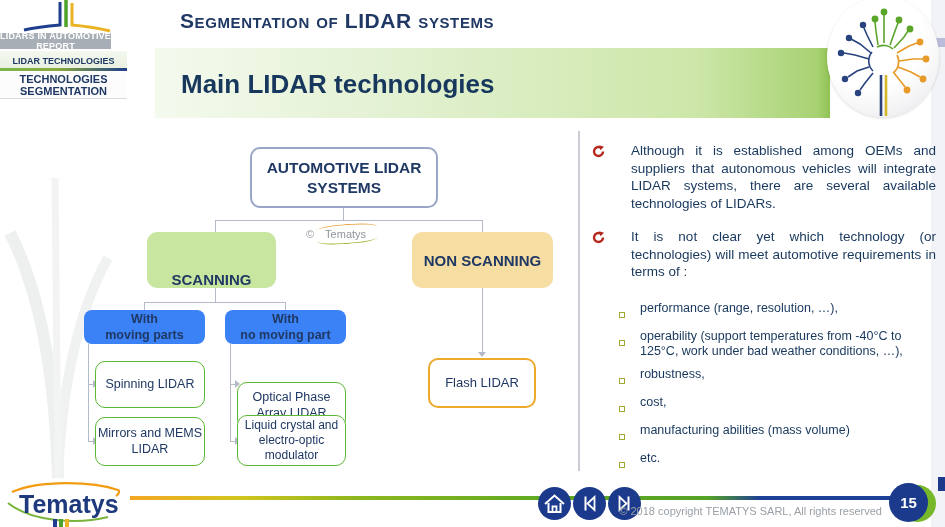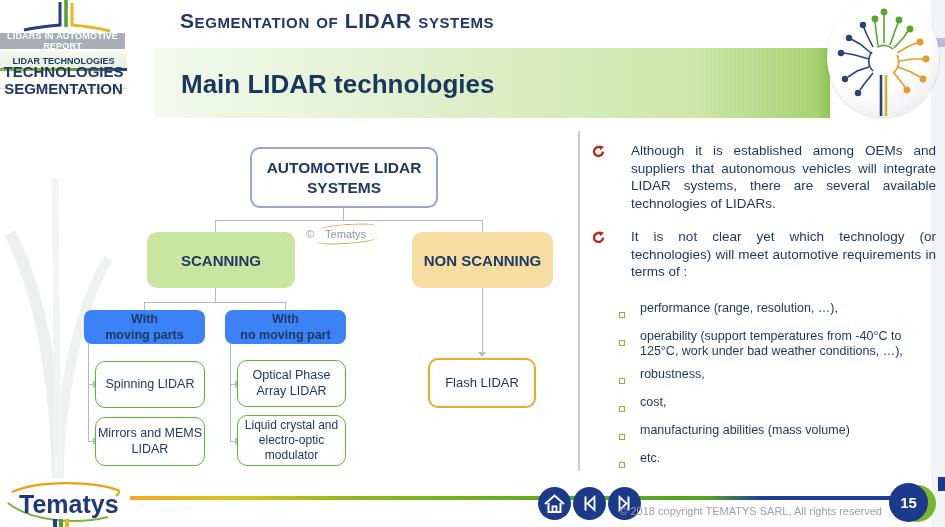--- a/index.html
+++ b/index.html
@@ -18,51 +18,51 @@
 
   
   .title-band { position:absolute; left:155px; top:48px; width:675px; height:70px;
     background:linear-gradient(90deg,#f4faee 0%,#e3f1d2 35%,#cde7a9 80%,#a8d273 98%,#8fc254 100%); }
   .slide-title { position:absolute; left:181px; top:69px; font-size:26px; font-weight:600; color:#17375d; }
 
   
   .tree-logo { position:absolute; left:14px; top:0; }
   .side-item { position:absolute; left:0; display:flex; align-items:center; justify-content:center;
     font-weight:bold; text-align:center; }
-  .side-item-1 { top:33px; width:125px; height:16px; background:#a7aeb6; color:#ffffff; font-size:9px; letter-spacing:0.2px; }
+  .side-item-1 { top:33px; width:111px; height:16px; background:#a7aeb6; color:#ffffff; font-size:9px; letter-spacing:0.2px; }
   .side-item-2 { top:51px; width:127px; height:20px; background:linear-gradient(180deg,#f4f8f0,#e6efdd); color:#1f3864; font-size:9px; }
   .side-underline { position:absolute; left:0; top:68px; width:127px; height:3px;
     background:linear-gradient(90deg,#7ab648 0%,#8aab3c 45%,#1f3e8c 100%); }
-  .side-item-3 { top:71px; width:127px; height:18px; background:#fcfcfd; color:#1f3864; font-size:15px;
+  .side-item-3 { top:71px; width:127px; height:28px; background:#fcfcfd; color:#1f3864; font-size:11px;
     border-bottom:1px solid #d9dade; }
 
   
   .circle-logo { position:absolute; left:827px; top:-3px; width:112px; height:120px; border-radius:50%;
     background:radial-gradient(circle at 38% 32%, #ffffff 50%, #f2f2f4 75%, #dddde3 95%, #cfcfd6 100%);
     box-shadow:0 1px 3px rgba(0,0,0,0.15); }
   .circle-logo svg { position:absolute; left:0; top:0; }
 
   
   .wheat { position:absolute; left:0; top:118px; }
 
   
   .dbox { position:absolute; display:flex; align-items:center; justify-content:center; text-align:center;
     color:#1f3864; white-space:pre-line; }
   .root-box { left:250px; top:147px; width:188px; height:61px; background:#fff; border:2px solid #9ba5c6;
     border-radius:10px; font-weight:bold; font-size:15.5px; line-height:1.25; }
   .branch-box { border-radius:10px; font-weight:bold; font-size:15px; }
-  .scanning-box { left:147px; top:232px; width:148px; height:56px; background:#c8e6a0; }
+  .scanning-box { left:147px; top:232px; width:129px; height:56px; background:#c8e6a0;align-items:flex-end; }
   .nonscanning-box { left:412px; top:232px; width:141px; height:56px; background:#f6dda1; }
   .group-box { border-radius:8px; background:#3b82f6; font-weight:bold; font-size:12.5px; line-height:1.3; }
   .group-1 { left:84px; top:310px; width:121px; height:34px; }
   .group-2 { left:225px; top:310px; width:121px; height:34px; }
   .leaf-box { background:#fff; border:1.5px solid #5cb832; border-radius:10px; font-size:12.5px; line-height:1.25; }
   .leaf-spinning { left:95px; top:361px; width:110px; height:47px; }
   .leaf-mirrors { left:95px; top:417px; width:110px; height:49px; }
-  .leaf-optical { left:237px; top:360px; width:109px; height:47px; }
+  .leaf-optical { left:237px; top:382px; width:109px; height:47px; }
   .leaf-liquid { left:237px; top:415px; width:109px; height:51px; font-size:12px; }
   .leaf-flash { left:428px; top:358px; width:108px; height:50px; border:2px solid #eda92c; font-size:13px; }
 
   .wm { position:absolute; left:306px; top:226px; display:flex; align-items:center; gap:5px;
     color:#9aa0a8; font-size:11px; }
   .wm .wm-name { position:relative; font-size:11px; color:#8f959d; padding:2px 6px; }
   .wm .wm-name::before { content:""; position:absolute; left:-2px; top:-2px; width:60px; height:8px;
     border-top:1.5px solid #e8a13c; border-radius:50%; transform:rotate(-4deg); }
   .wm .wm-name::after { content:""; position:absolute; left:-2px; bottom:-2px; width:60px; height:8px;
     border-bottom:1.5px solid #9cb83c; border-radius:50%; transform:rotate(-4deg); }

